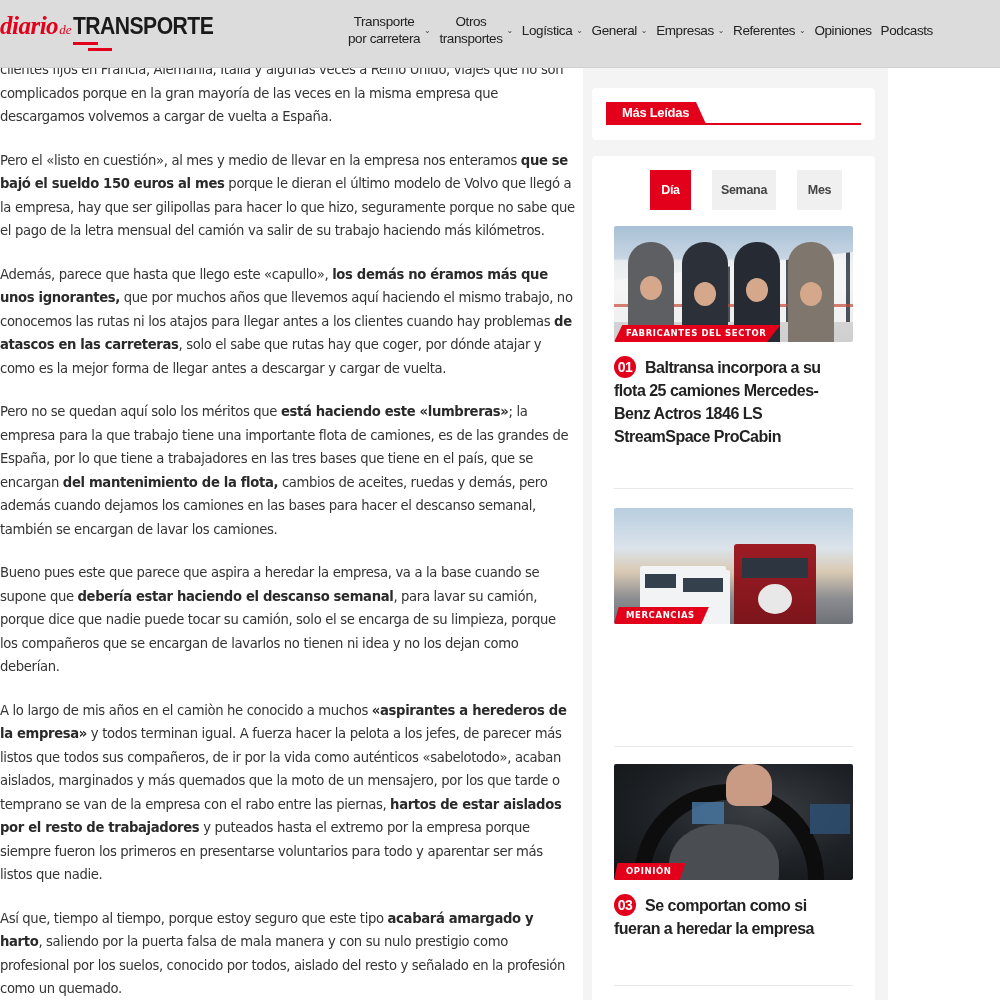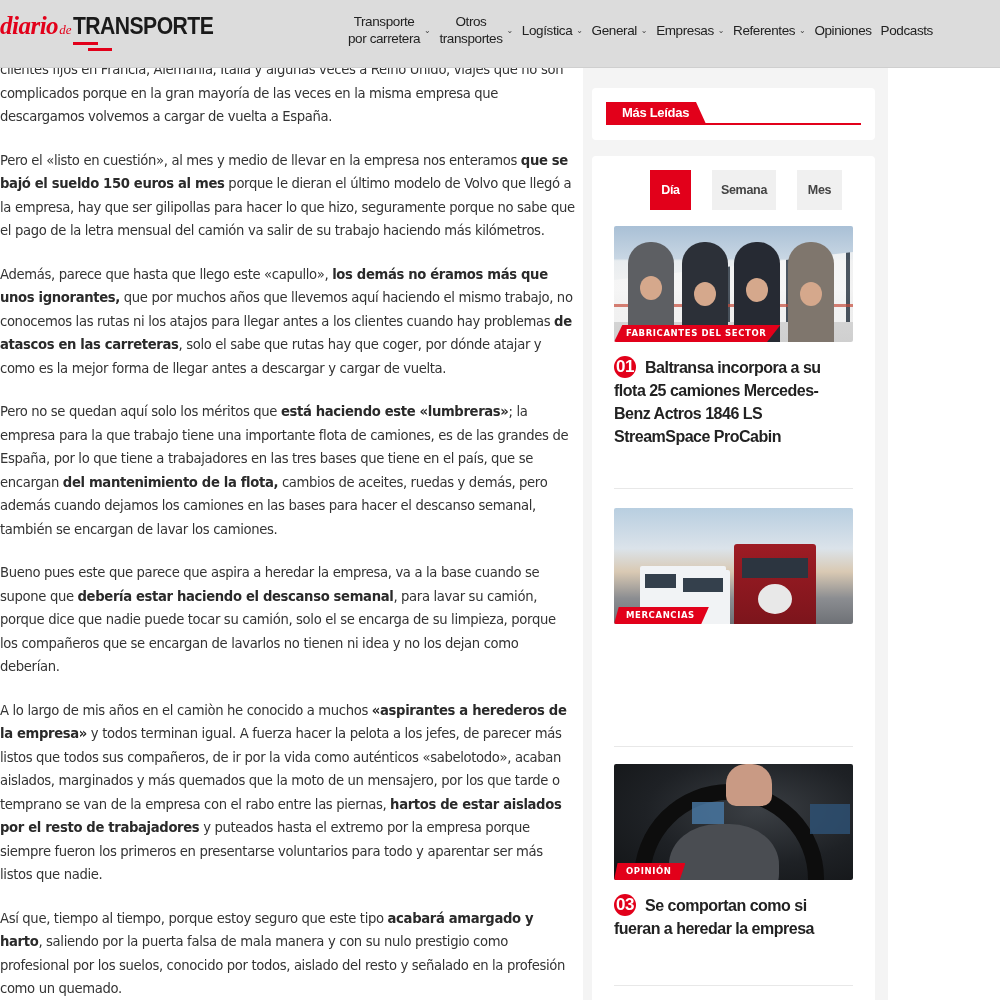--- a/index.html
+++ b/index.html
@@ -33,21 +33,21 @@
 
   .box2 { position: absolute; left: 592px; top: 156px; width: 283px; height: 850px; background: #fff; border-radius: 4px; }
   .tabs { position: absolute; left: 650px; top: 170px; display: flex; gap: 21px; }
   .tab { height: 40px; display: flex; align-items: center; justify-content: center; font-weight: bold; font-size: 12.5px; background: #f0f0f0; color: #444; font-family: "Liberation Sans", sans-serif; letter-spacing: -0.3px; cursor: pointer; }
   .tab.active { background: #e2001a; color: #fff; }
 
   .card { position: absolute; left: 614px; width: 239px; }
   .thumb { position: relative; width: 239px; height: 116px; overflow: hidden; border-radius: 2px; }
   .cat { position: absolute; left: 0; bottom: 0; height: 17px; background: #e2001a; color: #fff; font-size: 8.5px; font-weight: bold; letter-spacing: 0.6px; line-height: 17px; padding: 0 14px 0 12px; clip-path: polygon(5% 0, 100% 0, 92% 100%, 0 100%); font-family: "DejaVu Sans", sans-serif; }
   .title { margin-top: 14px; font-family: "Liberation Sans", sans-serif; font-weight: bold; font-size: 16px; line-height: 23px; color: #222; letter-spacing: -0.5px; }
-  .num { display: inline-block; width: 22px; height: 22px; background: #e2001a; color: #fff; border-radius: 50%; font-size: 17px; text-align: center; line-height: 22px; margin-right: 9px; vertical-align: 1px; letter-spacing: -0.5px; }
+  .num { display: inline-block; width: 22px; height: 22px; background: #e2001a; color: #fff; border-radius: 50%; font-size: 14px; text-align: center; line-height: 22px; margin-right: 9px; vertical-align: 1px; letter-spacing: -0.5px; }
   .sep { position: absolute; left: 614px; width: 239px; height: 1px; background: #e8e8e8; }
 
   
   .img1 { background:
       linear-gradient(180deg, #a9c0d6 0%, #c8d6e3 28%, #e8ecef 30%, #f3f3f3 55%, #d7d7d7 70%, #cfcfcf 100%); }
   .img1 .trucks { position: absolute; left: 0; top: 26px; width: 239px; height: 70px;
       background: repeating-linear-gradient(90deg, #f6f6f6 0 22px, #2f3a46 22px 26px, #f2f2f2 26px 30px); opacity: 0.85; clip-path: polygon(0 40%, 100% 0, 100% 100%, 0 100%); }
   .img1 .stripe { position: absolute; left: 0; top: 78px; width: 239px; height: 3px; background: #c64b3b; opacity: 0.7; }
   .person { position: absolute; bottom: 0; width: 46px; height: 100px; border-radius: 22px 22px 0 0; }
   .head { position: absolute; width: 22px; height: 24px; border-radius: 50%; background: #d5a88c; }

